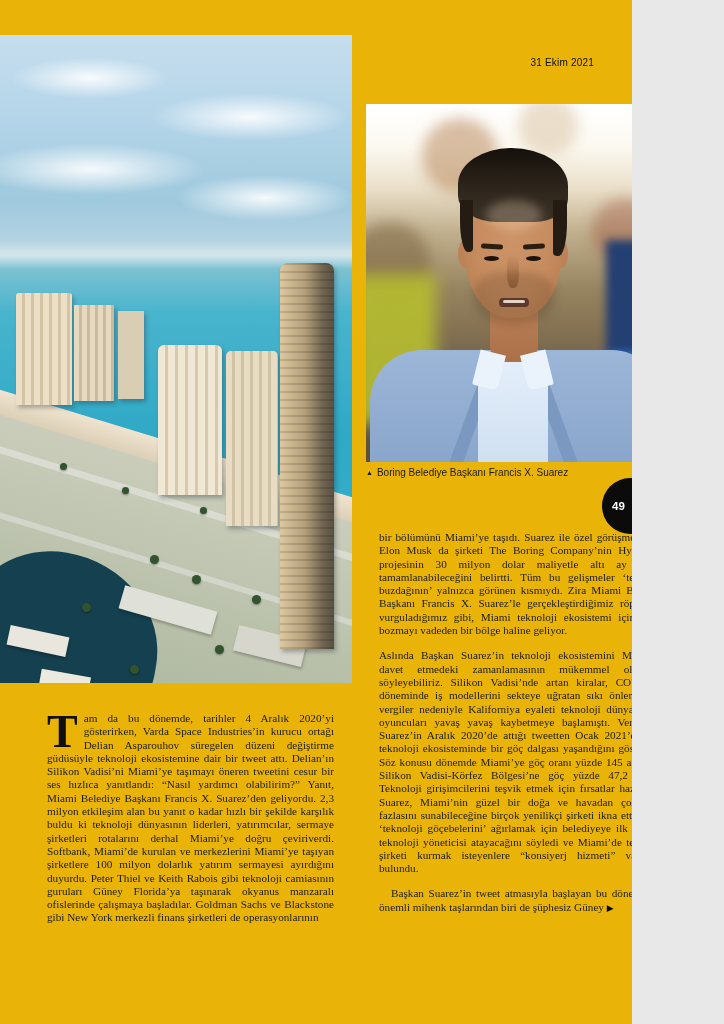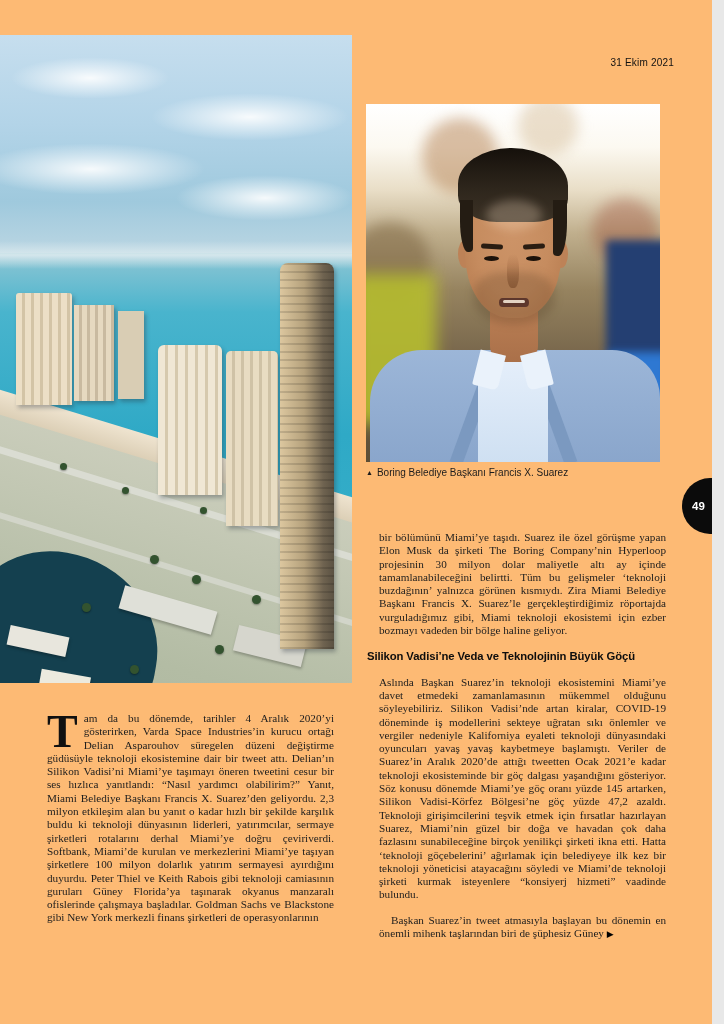--- a/index.html
+++ b/index.html
@@ -1,16 +1,16 @@
 <!DOCTYPE html>
 <html><head>
 <meta charset="utf-8">
 <style>
   html,body{margin:0;padding:0;background:#e8e8e8;}
-  .page{position:relative;width:712px;height:1024px;background:#fdba74;overflow:hidden;
+  .page{position:relative;width:632px;height:1024px;background:#eab308;overflow:hidden;
         font-family:"Liberation Serif",serif;}
   
   .date{position:absolute;top:57px;right:38px;font:10px "Liberation Sans",sans-serif;
         color:#111;letter-spacing:.2px;}
   .edge-line{position:absolute;left:719px;top:40px;width:2px;height:942px;
         background:linear-gradient(180deg,#c6c6c6,#8a8a8a 25%,#6f6f6f 65%,#b3b3b3);}
   .badge{position:absolute;top:478px;right:-26px;width:56px;height:56px;border-radius:50%;
         background:#0b0b0b;color:#fff;font:bold 11.5px "Liberation Sans",sans-serif;
         display:flex;align-items:center;z-index:5;}
   .badge span{margin-left:10px;}
@@ -201,18 +201,17 @@
   <div class="badge">
     <span>49</span>
   </div>
 
   <div class="col col-left">
     <p><span class="dropcap">T</span><span>am da bu dönemde, tarihler 4 Aralık 2020’yi gösterirken, Varda Space Industries’in kurucu ortağı Delian Asparouhov süregelen düzeni değiştirme güdüsüyle teknoloji ekosistemine dair bir tweet attı. Delian’ın Silikon Vadisi’ni Miami’ye taşımayı öneren tweetini cesur bir ses hızlıca yanıtlandı: “Nasıl yardımcı olabilirim?” Yanıt, Miami Belediye Başkanı Francis X. Suarez’den geliyordu. 2,3 milyon etkileşim alan bu yanıt o kadar hızlı bir şekilde karşılık buldu ki teknoloji dünyasının liderleri, yatırımcılar, sermaye şirketleri rotalarını derhal Miami’ye doğru çeviriverdi. Softbank, Miami’de kurulan ve merkezlerini Miami’ye taşıyan şirketlere 100 milyon dolarlık yatırım sermayesi ayırdığını duyurdu. Peter Thiel ve Keith Rabois gibi teknoloji camiasının guruları Güney Florida’ya taşınarak okyanus manzaralı ofislerinde çalışmaya başladılar. Goldman Sachs ve Blackstone gibi New York merkezli finans şirketleri de operasyonlarının</span></p>
   </div>
 
   <div class="col col-right">
     <p>bir bölümünü Miami’ye taşıdı. Suarez ile özel görüşme yapan Elon Musk da şirketi The Boring Company’nin Hyperloop projesinin 30 milyon dolar maliyetle altı ay içinde tamamlanabileceğini belirtti. Tüm bu gelişmeler ‘teknoloji buzdağının’ yalnızca görünen kısmıydı. Zira Miami Belediye Başkanı Francis X. Suarez’le gerçekleştirdiğimiz röportajda vurguladığımız gibi, Miami teknoloji ekosistemi için ezber bozmayı vadeden bir bölge haline geliyor.</p>
-    <h2 class="heading">Silikon Vadisi’ne Veda ve Teknolojinin Büyük Göçü</h2>
     <p>Aslında Başkan Suarez’in teknoloji ekosistemini Miami’ye davet etmedeki zamanlamasının mükemmel olduğunu söyleyebiliriz. Silikon Vadisi’nde artan kiralar, COVID-19 döneminde iş modellerini sekteye uğratan sıkı önlemler ve vergiler nedeniyle Kaliforniya eyaleti teknoloji dünyasındaki oyuncuları yavaş yavaş kaybetmeye başlamıştı. Veriler de Suarez’in Aralık 2020’de attığı tweetten Ocak 2021’e kadar teknoloji ekosisteminde bir göç dalgası yaşandığını gösteriyor. Söz konusu dönemde Miami’ye göç oranı yüzde 145 artarken, Silikon Vadisi-Körfez Bölgesi’ne göç yüzde 47,2 azaldı. Teknoloji girişimcilerini teşvik etmek için fırsatlar hazırlayan Suarez, Miami’nin güzel bir doğa ve havadan çok daha fazlasını sunabileceğine birçok yenilikçi şirketi ikna etti. Hatta ‘teknoloji göçebelerini’ ağırlamak için belediyeye ilk kez bir teknoloji yöneticisi atayacağını söyledi ve Miami’de teknoloji şirketi kurmak isteyenlere “konsiyerj hizmeti” vaadinde bulundu.</p>
     <p class="indent"><span>Başkan Suarez’in tweet atmasıyla başlayan bu dönemin en önemli mihenk taşlarından biri de şüphesiz Güney</span> <span class="cont">▶</span></p>
   </div>
 
 </div>
 
 </body></html>

